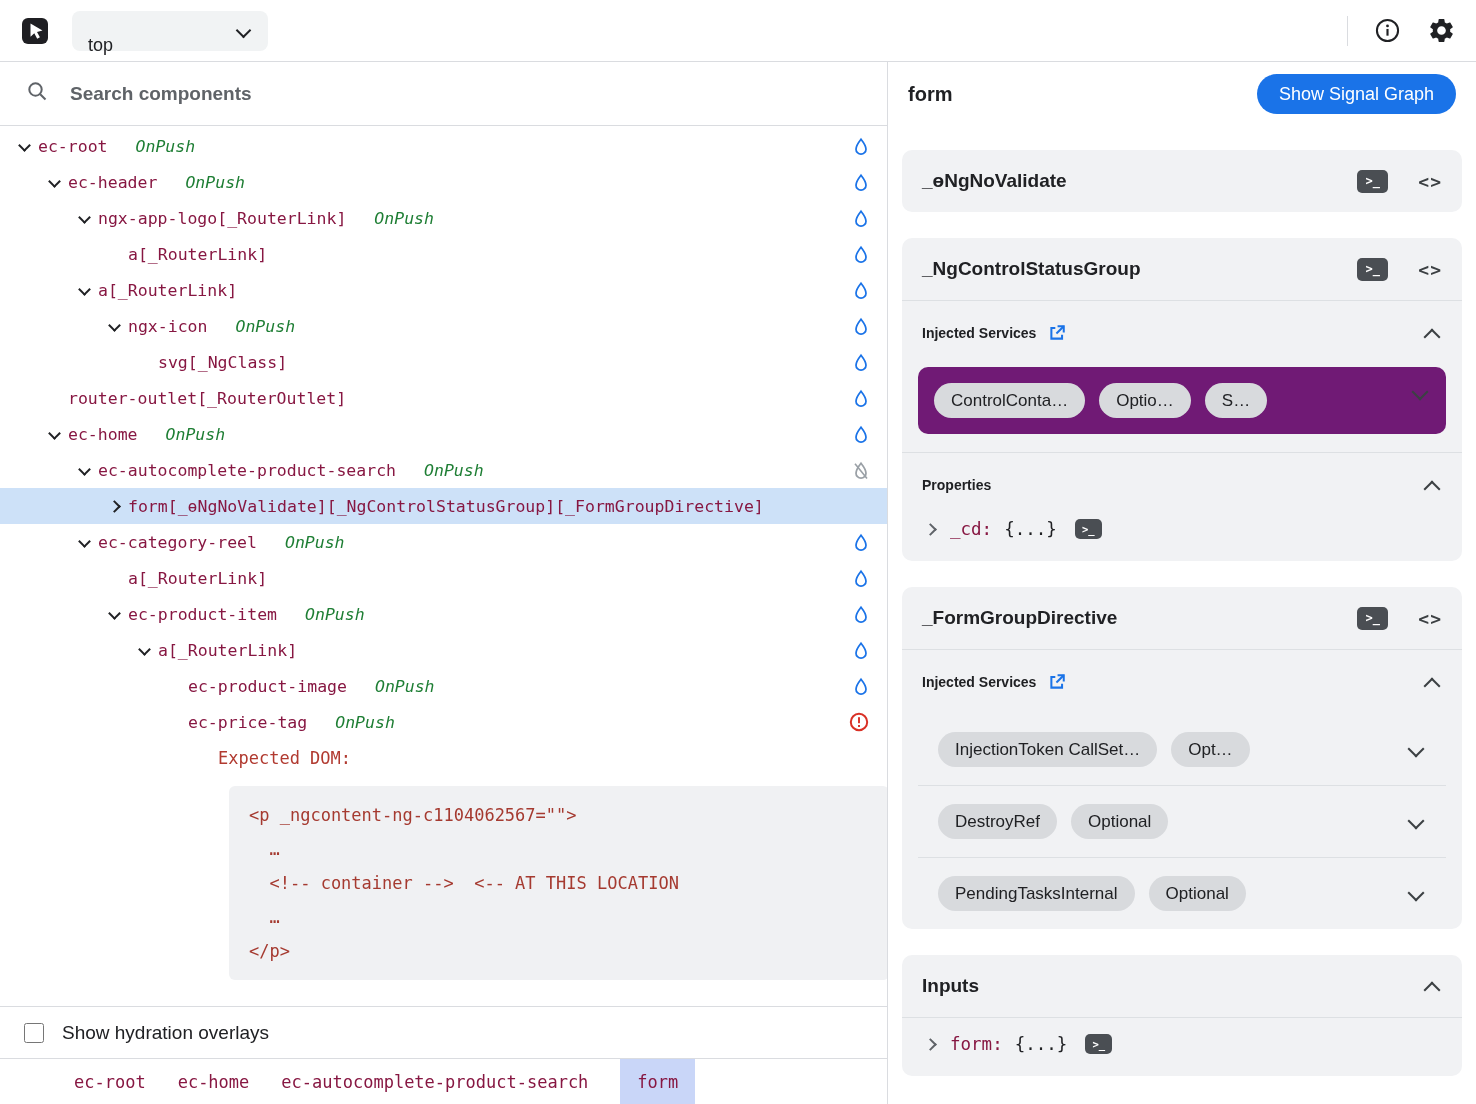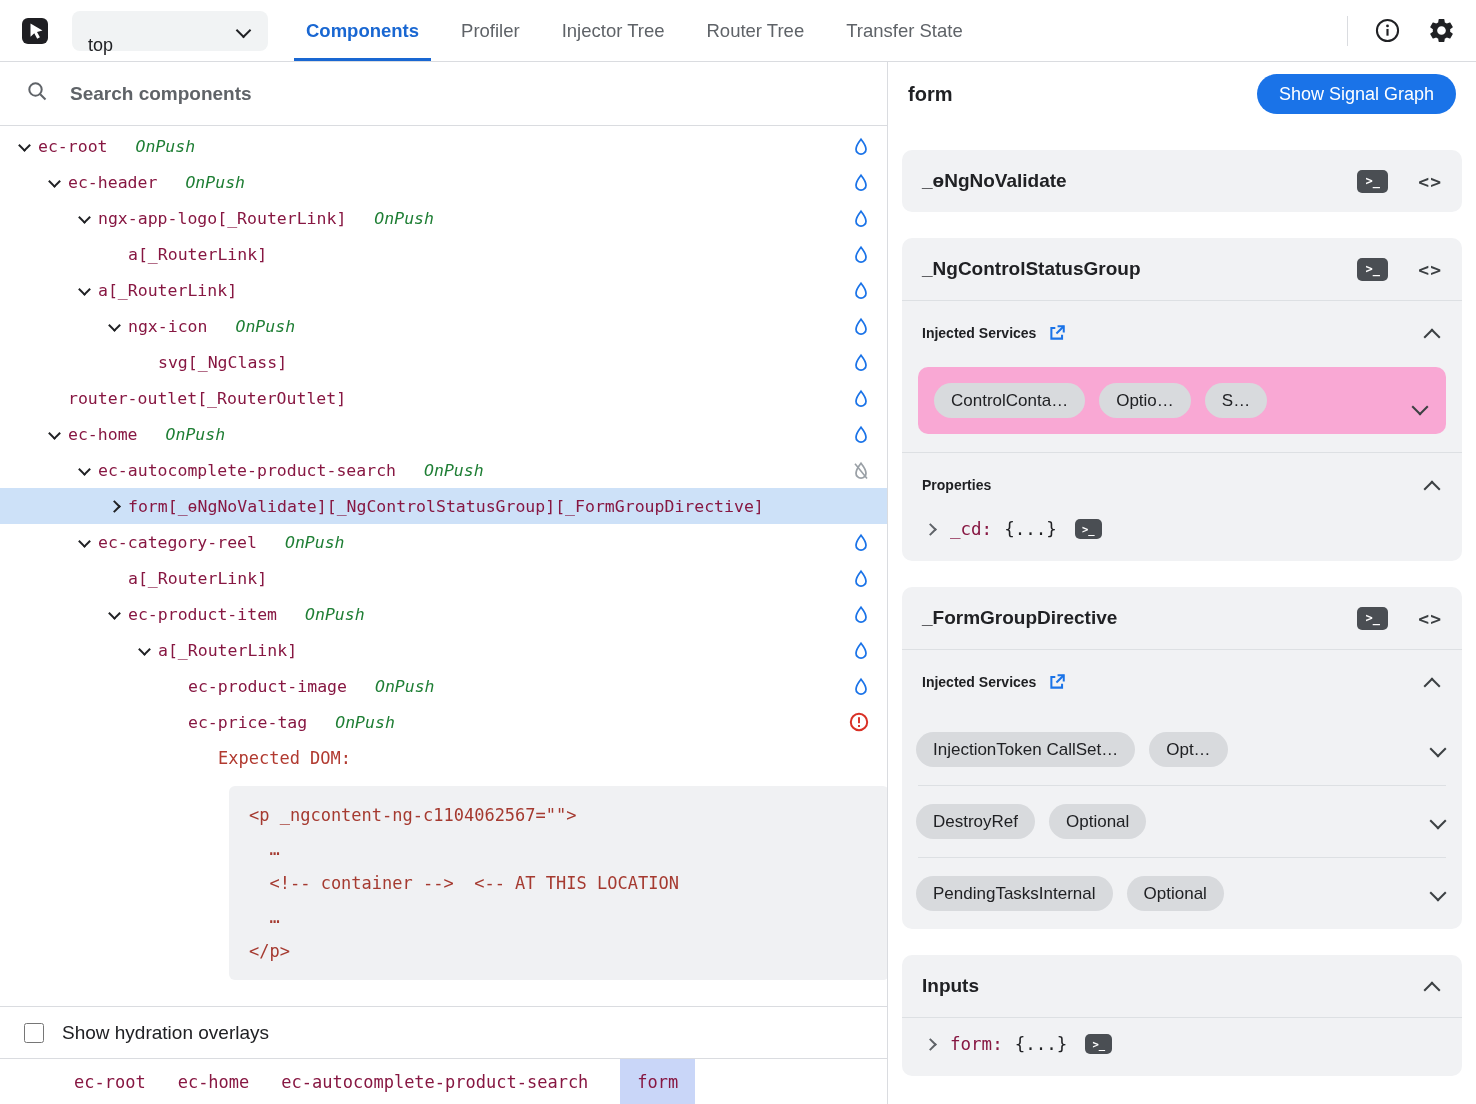--- a/index.html
+++ b/index.html
@@ -80,22 +80,22 @@
   .divider { height:1px; background:#dde0e3; }
   .divider.inset { margin:0 16px; }
   .sec-head { height:64px; display:flex; align-items:center; padding:0 20px; gap:12px; }
   .sec-title { font-size:14px; font-weight:700; }
   .chevron { position:relative; width:20px; height:20px; display:inline-block; flex:0 0 auto; cursor:pointer; }
   .chevron::before { content:""; position:absolute; width:10px; height:10px; border-right:2.4px solid #3c4043; border-bottom:2.4px solid #3c4043; left:4px; }
   .chevron.up::before { transform:rotate(-135deg); top:8px; }
   .chevron.down::before { transform:rotate(45deg); top:3px; }
   .chevron.right-sm::before { width:7px; height:7px; border-width:2px; border-color:#5f6368; transform:rotate(-45deg); top:6px; }
   .sec-head .chevron, .pillstrip .chevron, .pillrow .chevron { margin-left:auto; }
-  .pillstrip { display:flex; align-items:flex-end; margin:2px 16px 18px; padding:16px; background:#f9a8d4; border-radius:10px; }
-  .pillrow { display:flex; align-items:center; padding:18px 14px; }
+  .pillstrip { display:flex; align-items:flex-start; margin:2px 16px 18px; padding:16px; background:#701a75; border-radius:10px; }
+  .pillrow { display:flex; align-items:center; padding:18px 36px; }
   .pill { background:#d8dadd; border-radius:18px; height:35px; display:inline-flex; align-items:center; padding:0 17px; font-size:17px; margin-right:14px; white-space:nowrap; }
   .proprow { display:flex; align-items:flex-end; padding:2px 20px 22px; gap:8px; }
   .prop-key { font-family:"DejaVu Sans Mono", monospace; font-size:17.5px; color:var(--maroon); }
   .prop-val { font-family:"DejaVu Sans Mono", monospace; font-size:17.5px; color:#202124; margin-left:4px; }
   .extlink { display:flex; align-items:center; cursor:pointer; }
 </style>
 </head>
 <body>
 
 <div class="app">
@@ -104,27 +104,20 @@
     <span class="picker">
       <svg width="30" height="30" viewBox="0 0 30 30">
           <rect x="2" y="2" width="26" height="26" rx="6" fill="#1f1f23"></rect>
           <path d="M10.5 7.5 L22.5 14.5 L17 15.9 L19.9 21.3 L17.2 22.7 L14.3 17.3 L10.5 20.8 Z" fill="#fff"></path>
         </svg>
     </span>
     <div class="frame-dd">
       <span class="dd-label">top</span>
       <span class="dd-caret"></span>
     </div>
-    <nav class="tabs">
-      <div class="tab active">Components</div>
-      <div class="tab">Profiler</div>
-      <div class="tab">Injector Tree</div>
-      <div class="tab">Router Tree</div>
-      <div class="tab">Transfer State</div>
-    </nav>
     <div class="toolbar-right">
       <span class="vdiv"></span>
       <span class="tb-icon">
         <svg width="27" height="27" viewBox="0 0 24 24">
             <circle cx="12" cy="12" r="9.4" fill="none" stroke="#202124" stroke-width="1.8"></circle>
             <rect x="11.05" y="10.6" width="1.9" height="6" fill="#202124"></rect>
             <circle cx="12" cy="7.9" r="1.25" fill="#202124"></circle>
           </svg>
       </span>
       <span class="tb-icon">

